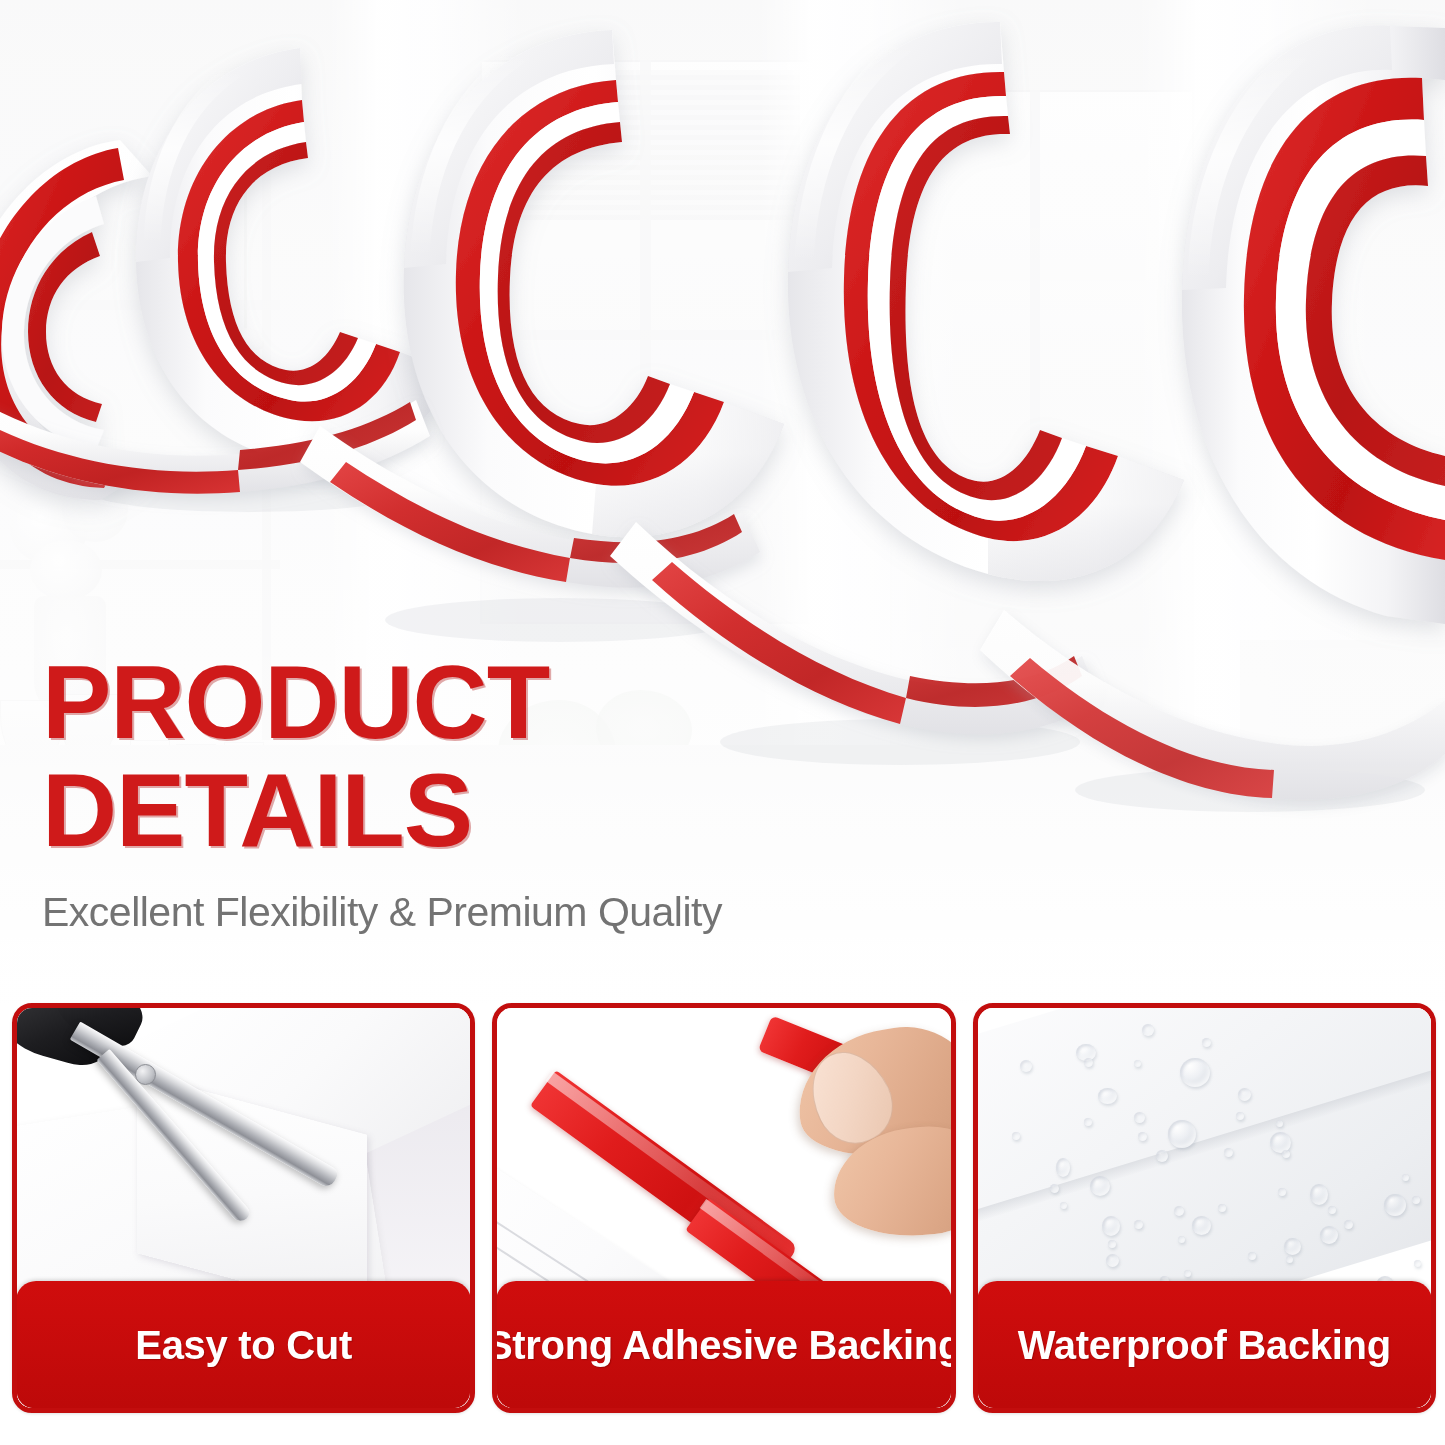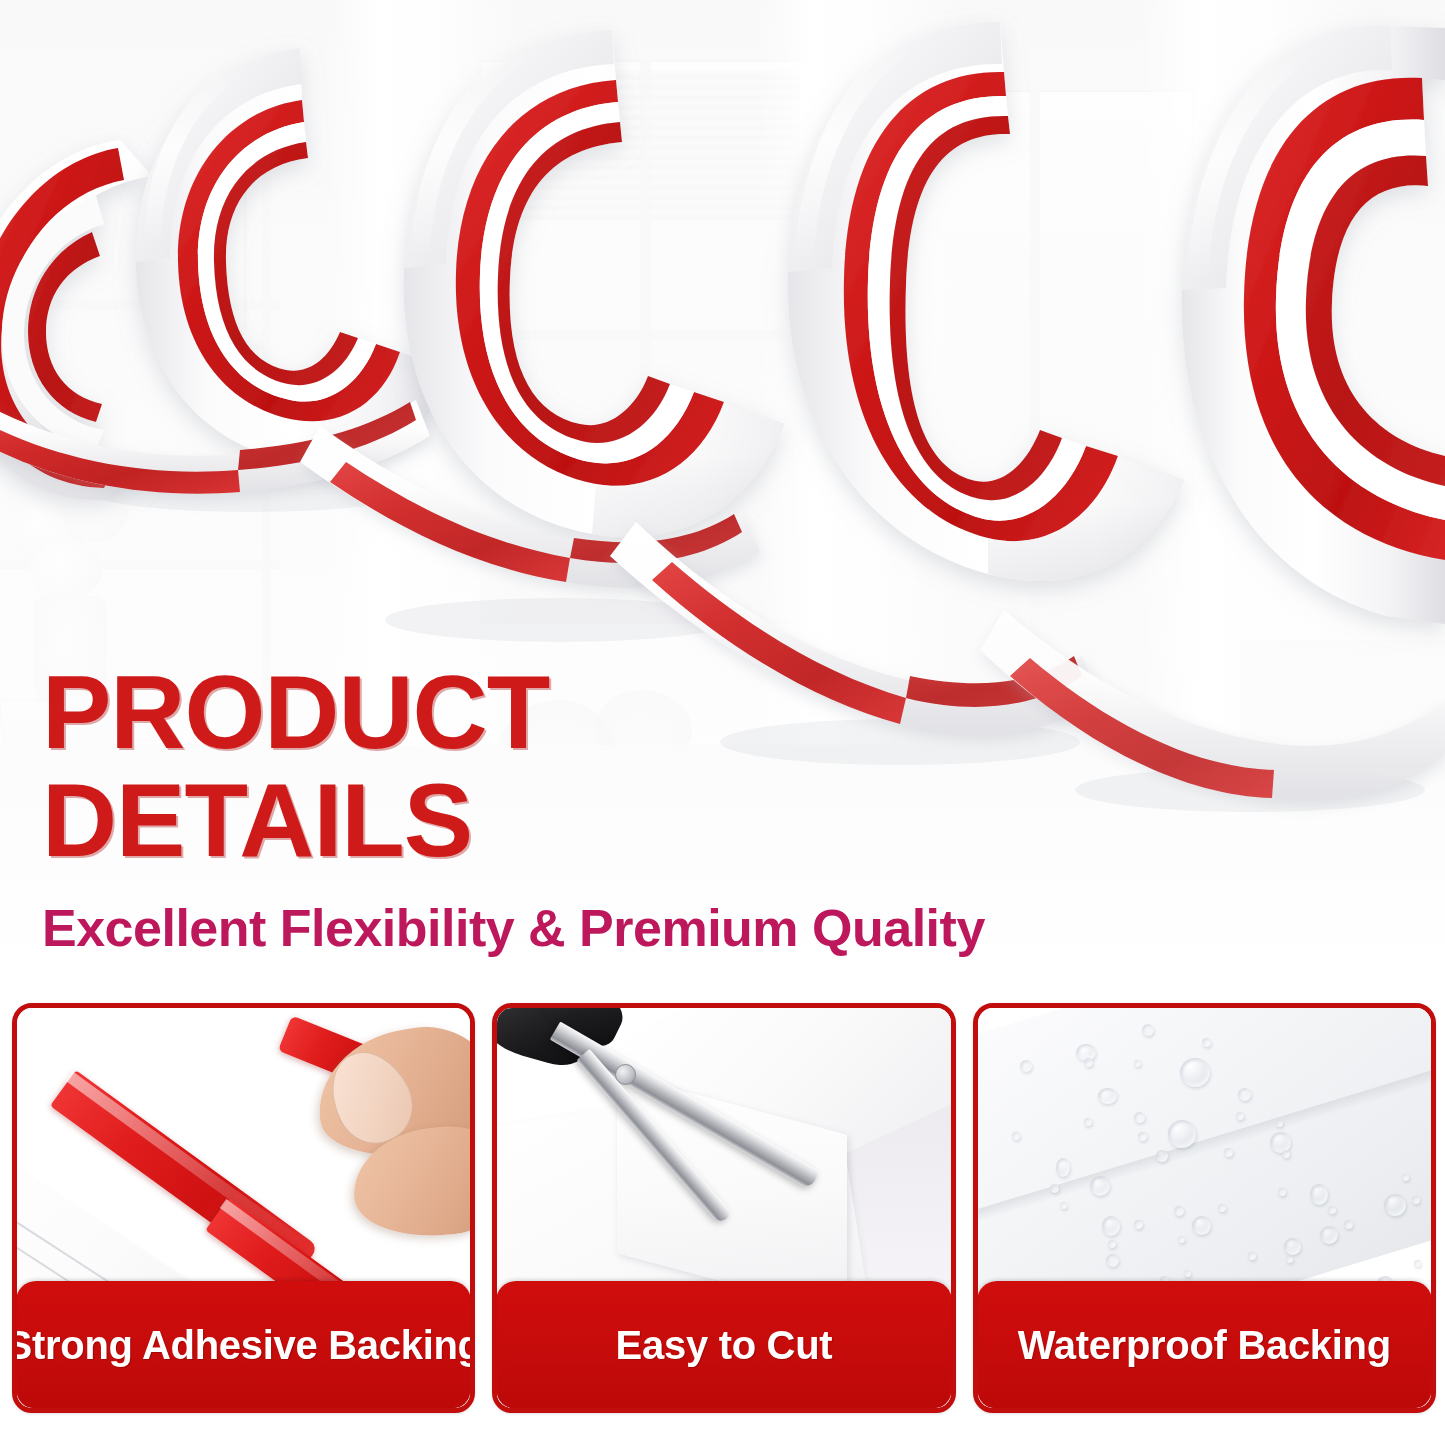--- a/index.html
+++ b/index.html
@@ -112,38 +112,37 @@
     height: 1000px;
     overflow: visible;
   }
 
   
   #headline-block {
     position: absolute;
     left: 42px;
     top: 648px;
     width: 1120px;
-    margin-top: 10px;
   }
   #headline {
     margin: 0;
     font-size: 104px;
     line-height: 1.04;
     font-weight: 700;
     letter-spacing: -1px;
     color: #cf1a1a;
     text-shadow: 2px 2px 0 rgba(170,12,12,.35);
     white-space: pre-line;
   }
   #subheadline {
     margin: 26px 0 0 0;
-    font-size: 52px;
+    font-size: 41px;
     line-height: 1.1;
-    font-weight: 700;
-    color: #be185d;
+    font-weight: 400;
+    color: #737373;
     letter-spacing: -0.5px;
   }
 
   
   #features {
     position: absolute;
     left: 12px;
     top: 1003px;
     width: 1424px;
     height: 410px;
@@ -494,60 +493,60 @@
     <h1 id="headline">PRODUCT
 DETAILS</h1>
     <p id="subheadline">Excellent Flexibility &amp; Premium Quality</p>
   </div>
 
   <div id="features">
 
     <div class="feature-card">
       <div class="feature-photo">
 
-        <div class="p1-strip" style="left:-80px; top:120px; width:520px; height:116px; transform:rotate(33deg); transform-origin:left center; border-radius:3px;"></div>
-        <div class="p1-strip-line" style="left:-70px; top:168px; width:500px; height:2px; transform:rotate(33deg); transform-origin:left center;"></div>
-        <div class="p1-strip-line" style="left:-66px; top:196px; width:490px; height:2px; transform:rotate(33deg); transform-origin:left center;"></div>
-
-        <div class="p1-liner" style="left:46px; top:58px; width:300px; height:44px; transform:rotate(36deg); transform-origin:left center; border-radius:4px 10px 10px 4px;"></div>
-        <div class="p1-liner-hi" style="left:52px; top:62px; width:290px; height:12px; transform:rotate(36deg); transform-origin:left center;"></div>
-
-        <div class="p1-liner" style="left:200px; top:186px; width:210px; height:40px; transform:rotate(36deg); transform-origin:left center; border-radius:4px 10px 10px 4px;"></div>
-        <div class="p1-liner-hi" style="left:206px; top:190px; width:200px; height:11px; transform:rotate(36deg); transform-origin:left center;"></div>
-
-        <div class="p1-liner" style="left:268px; top:6px; width:130px; height:38px; transform:rotate(22deg); transform-origin:left center; border-radius:6px;"></div>
-
-        <div class="p1-finger" style="left:300px; top:22px; width:178px; height:126px; border-radius:54% 40% 36% 60% / 62% 52% 48% 38%; transform:rotate(-9deg);"></div>
-        <div class="p1-finger" style="left:336px; top:120px; width:160px; height:108px; border-radius:52% 42% 40% 58% / 58% 50% 50% 42%; transform:rotate(-6deg);"></div>
-        <div class="p1-nail" style="left:316px; top:42px; width:74px; height:92px; border-radius:50% 50% 46% 46% / 58% 58% 42% 42%; transform:rotate(-26deg);"></div>
-      </div>
-      <div class="feature-caption">
-        <span class="feature-caption-text">Strong Adhesive Backing</span>
-      </div>
-    </div>
-
-    <div class="feature-card">
-      <div class="feature-photo">
-
         <div class="p2-shadowband" style="left:196px; top:-20px; width:300px; height:330px; transform:skewX(-17deg);"></div>
 
         <div class="p2-sheet" style="left:-60px; top:96px; width:420px; height:280px; transform:rotate(-9deg); box-shadow:0 3px 8px rgba(0,0,0,.07);"></div>
 
         <div class="p2-sheet" style="left:120px; top:-40px; width:350px; height:200px; transform:rotate(-25deg);"></div>
 
         <div class="p2-sheet" style="left:120px; top:96px; width:230px; height:180px; transform:skewY(15deg); box-shadow:2px 2px 7px rgba(110,100,125,.18);"></div>
 
         <div class="p2-handle" style="left:-16px; top:-10px; width:108px; height:60px; border-radius:50% 36% 30% 46%; transform:rotate(16deg);"></div>
         <div class="p2-handle" style="left:38px; top:-26px; width:88px; height:56px; border-radius:46% 40% 32% 44%; transform:rotate(26deg);"></div>
         <div class="p2-blade" style="left:58px; top:12px; width:300px; height:21px; transform:rotate(30deg); transform-origin:left center; border-radius:2px 8px 10px 2px;"></div>
         <div class="p2-blade" style="left:86px; top:38px; width:218px; height:17px; transform:rotate(49deg); transform-origin:left center; border-radius:2px 8px 10px 2px;"></div>
         <div class="p2-pivot" style="left:118px; top:56px; width:19px; height:19px;"></div>
       </div>
       <div class="feature-caption">
         <span class="feature-caption-text">Easy to Cut</span>
+      </div>
+    </div>
+
+    <div class="feature-card">
+      <div class="feature-photo">
+
+        <div class="p1-strip" style="left:-80px; top:120px; width:520px; height:116px; transform:rotate(33deg); transform-origin:left center; border-radius:3px;"></div>
+        <div class="p1-strip-line" style="left:-70px; top:168px; width:500px; height:2px; transform:rotate(33deg); transform-origin:left center;"></div>
+        <div class="p1-strip-line" style="left:-66px; top:196px; width:490px; height:2px; transform:rotate(33deg); transform-origin:left center;"></div>
+
+        <div class="p1-liner" style="left:46px; top:58px; width:300px; height:44px; transform:rotate(36deg); transform-origin:left center; border-radius:4px 10px 10px 4px;"></div>
+        <div class="p1-liner-hi" style="left:52px; top:62px; width:290px; height:12px; transform:rotate(36deg); transform-origin:left center;"></div>
+
+        <div class="p1-liner" style="left:200px; top:186px; width:210px; height:40px; transform:rotate(36deg); transform-origin:left center; border-radius:4px 10px 10px 4px;"></div>
+        <div class="p1-liner-hi" style="left:206px; top:190px; width:200px; height:11px; transform:rotate(36deg); transform-origin:left center;"></div>
+
+        <div class="p1-liner" style="left:268px; top:6px; width:130px; height:38px; transform:rotate(22deg); transform-origin:left center; border-radius:6px;"></div>
+
+        <div class="p1-finger" style="left:300px; top:22px; width:178px; height:126px; border-radius:54% 40% 36% 60% / 62% 52% 48% 38%; transform:rotate(-9deg);"></div>
+        <div class="p1-finger" style="left:336px; top:120px; width:160px; height:108px; border-radius:52% 42% 40% 58% / 58% 50% 50% 42%; transform:rotate(-6deg);"></div>
+        <div class="p1-nail" style="left:316px; top:42px; width:74px; height:92px; border-radius:50% 50% 46% 46% / 58% 58% 42% 42%; transform:rotate(-26deg);"></div>
+      </div>
+      <div class="feature-caption">
+        <span class="feature-caption-text">Strong Adhesive Backing</span>
       </div>
     </div>
 
     <div class="feature-card">
       <div class="feature-photo">
         <div class="p3-band" style="left:-110px; top:-40px; width:700px; height:330px; transform:rotate(-17deg);"></div>
         <div class="p3-crease" style="left:-110px; top:128px; width:700px; height:12px; transform:rotate(-17deg);"></div>
 
         <div class="drop" style="left:42px;  top:52px;  width:12px; height:12px;"></div>
         <div class="drop" style="left:98px;  top:36px;  width:20px; height:17px;"></div>

